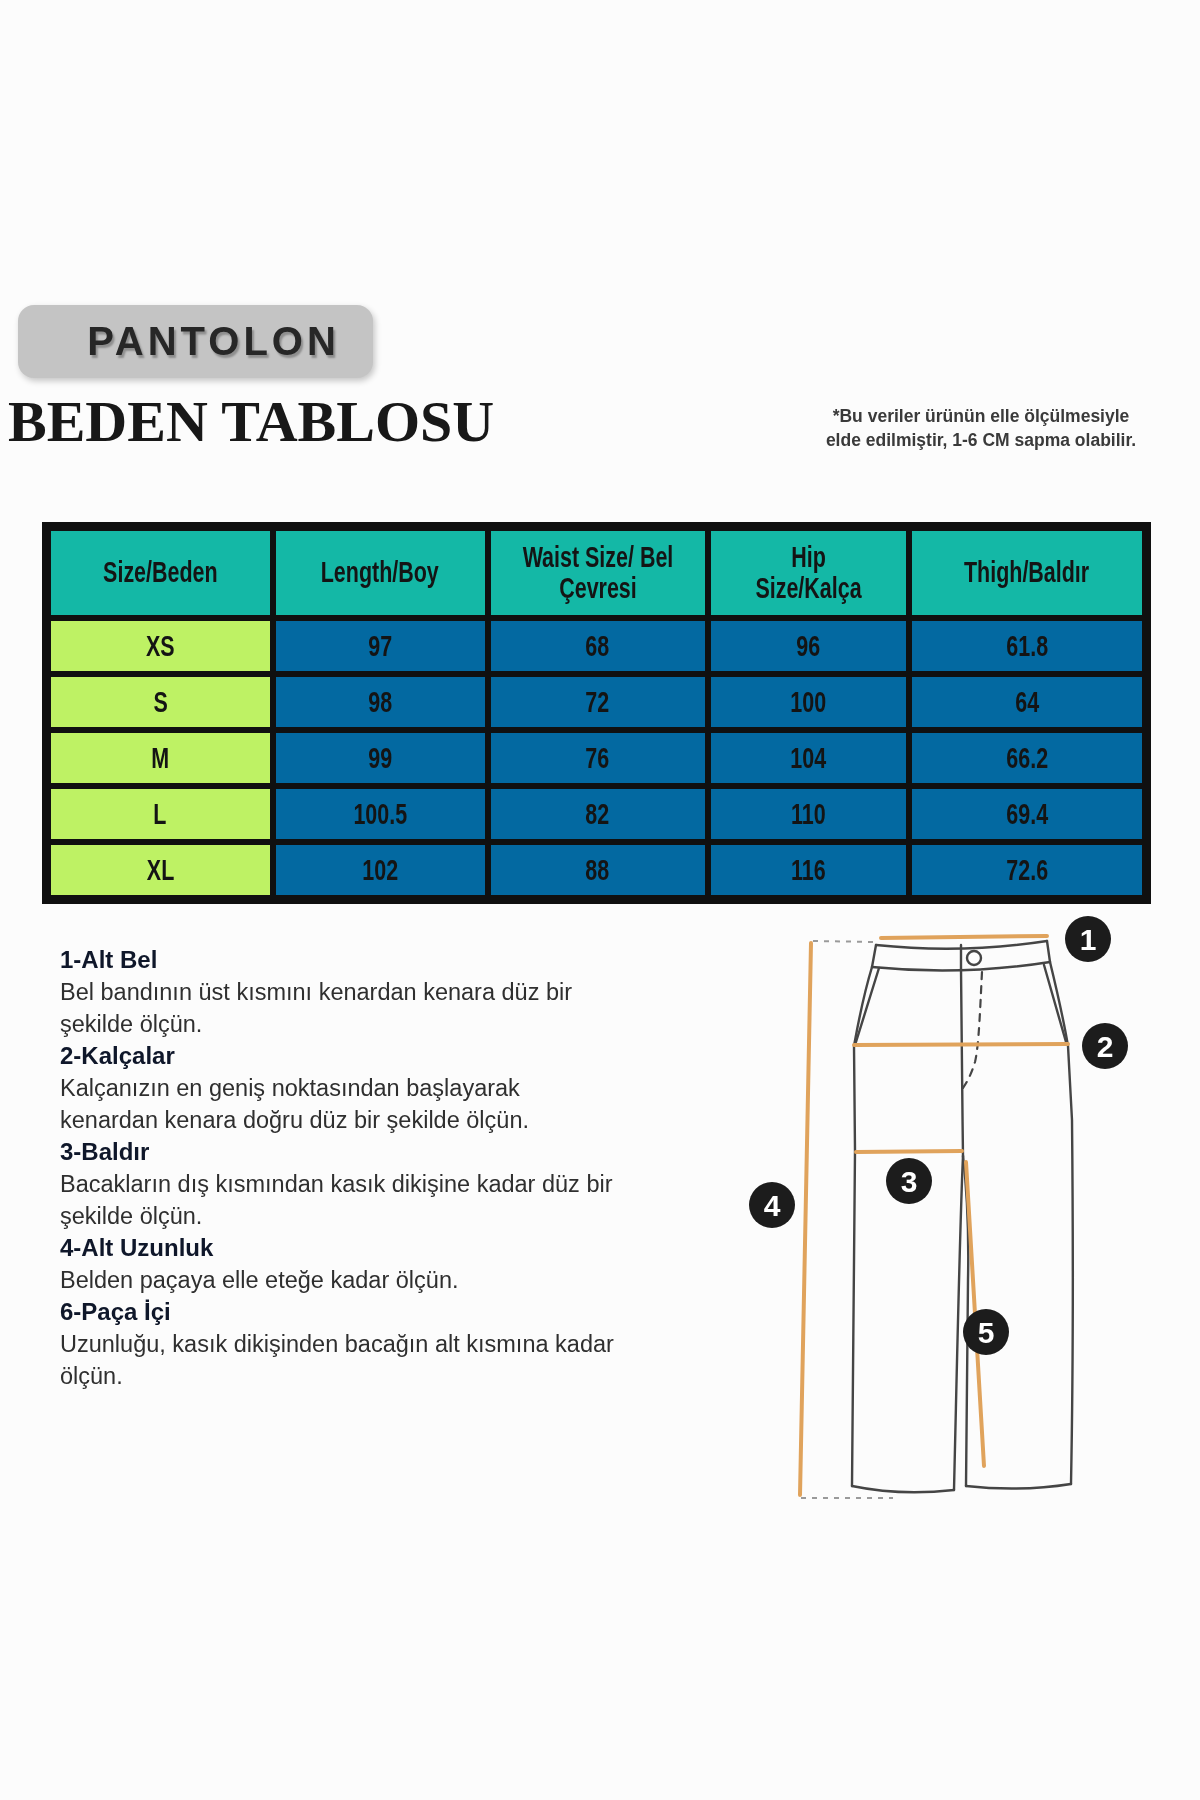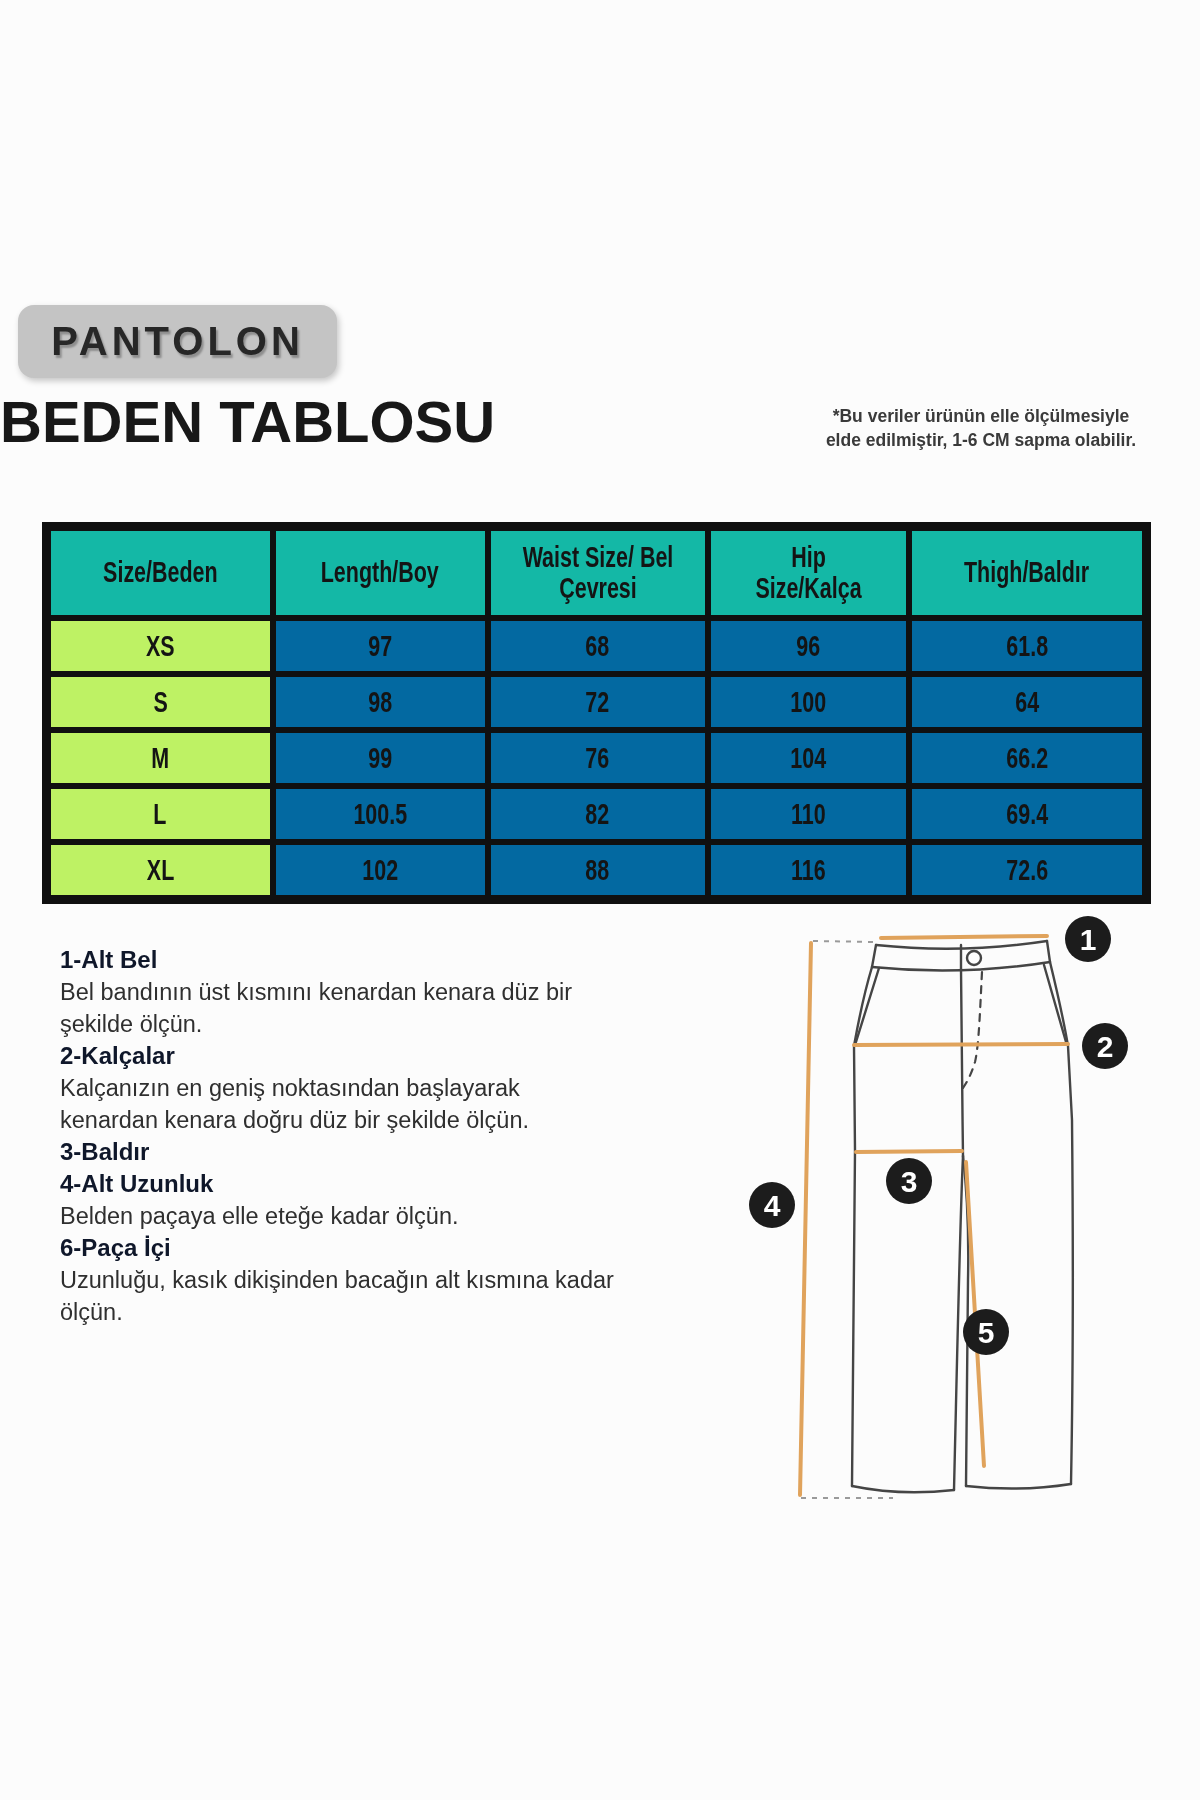--- a/index.html
+++ b/index.html
@@ -6,29 +6,30 @@
   .canvas{
     position:relative;width:1200px;height:1800px;overflow:hidden;
     background:#fcfcfc;font-family:"Liberation Sans",sans-serif;color:#2f2f2f;
   }
   
   .badge{
     position:absolute;left:18px;top:305px;width:319px;height:73px;
     background:#c4c4c4;border-radius:16px;
     display:flex;align-items:center;justify-content:center;
     box-shadow:2px 3px 6px rgba(0,0,0,0.22);
+    padding-left:36px;
   }
   .badge span{
     font-size:40px;font-weight:700;letter-spacing:4px;color:#272727;
     text-shadow:2px 3px 2px rgba(0,0,0,0.28);
   }
   
   .title{
-    position:absolute;left:0;top:388px;margin:0;
-    font-family:Liberation Sans, sans-serif;font-weight:bold;font-size:58px;
+    position:absolute;left:8px;top:388px;margin:0;
+    font-family:Liberation Serif, serif;font-weight:bold;font-size:58px;
     letter-spacing:0px;color:#181818;white-space:nowrap;
   }
   
   .note{
     position:absolute;left:815px;top:404px;width:332px;
     font-size:17.5px;font-weight:700;line-height:24px;color:#3a3a3a;
     text-align:center;
   }
   
   table.size-table{
@@ -134,20 +135,21 @@
     <div class="inst">
       <div class="inst-title">1-Alt Bel</div>
       <div class="inst-body">Bel bandının üst kısmını kenardan kenara düz bir şekilde ölçün.</div>
     </div>
     <div class="inst">
       <div class="inst-title">2-Kalçalar</div>
       <div class="inst-body">Kalçanızın en geniş noktasından başlayarak kenardan kenara doğru düz bir şekilde ölçün.</div>
     </div>
     <div class="inst">
       <div class="inst-title">3-Baldır</div>
+      <div class="inst-body">Bacakların dış kısmından kasık dikişine kadar düz bir şekilde ölçün.</div>
     </div>
     <div class="inst">
       <div class="inst-title">4-Alt Uzunluk</div>
       <div class="inst-body">Belden paçaya elle eteğe kadar ölçün.</div>
     </div>
     <div class="inst">
       <div class="inst-title">6-Paça İçi</div>
       <div class="inst-body">Uzunluğu, kasık dikişinden bacağın alt kısmına kadar ölçün.</div>
     </div>
   </div>

